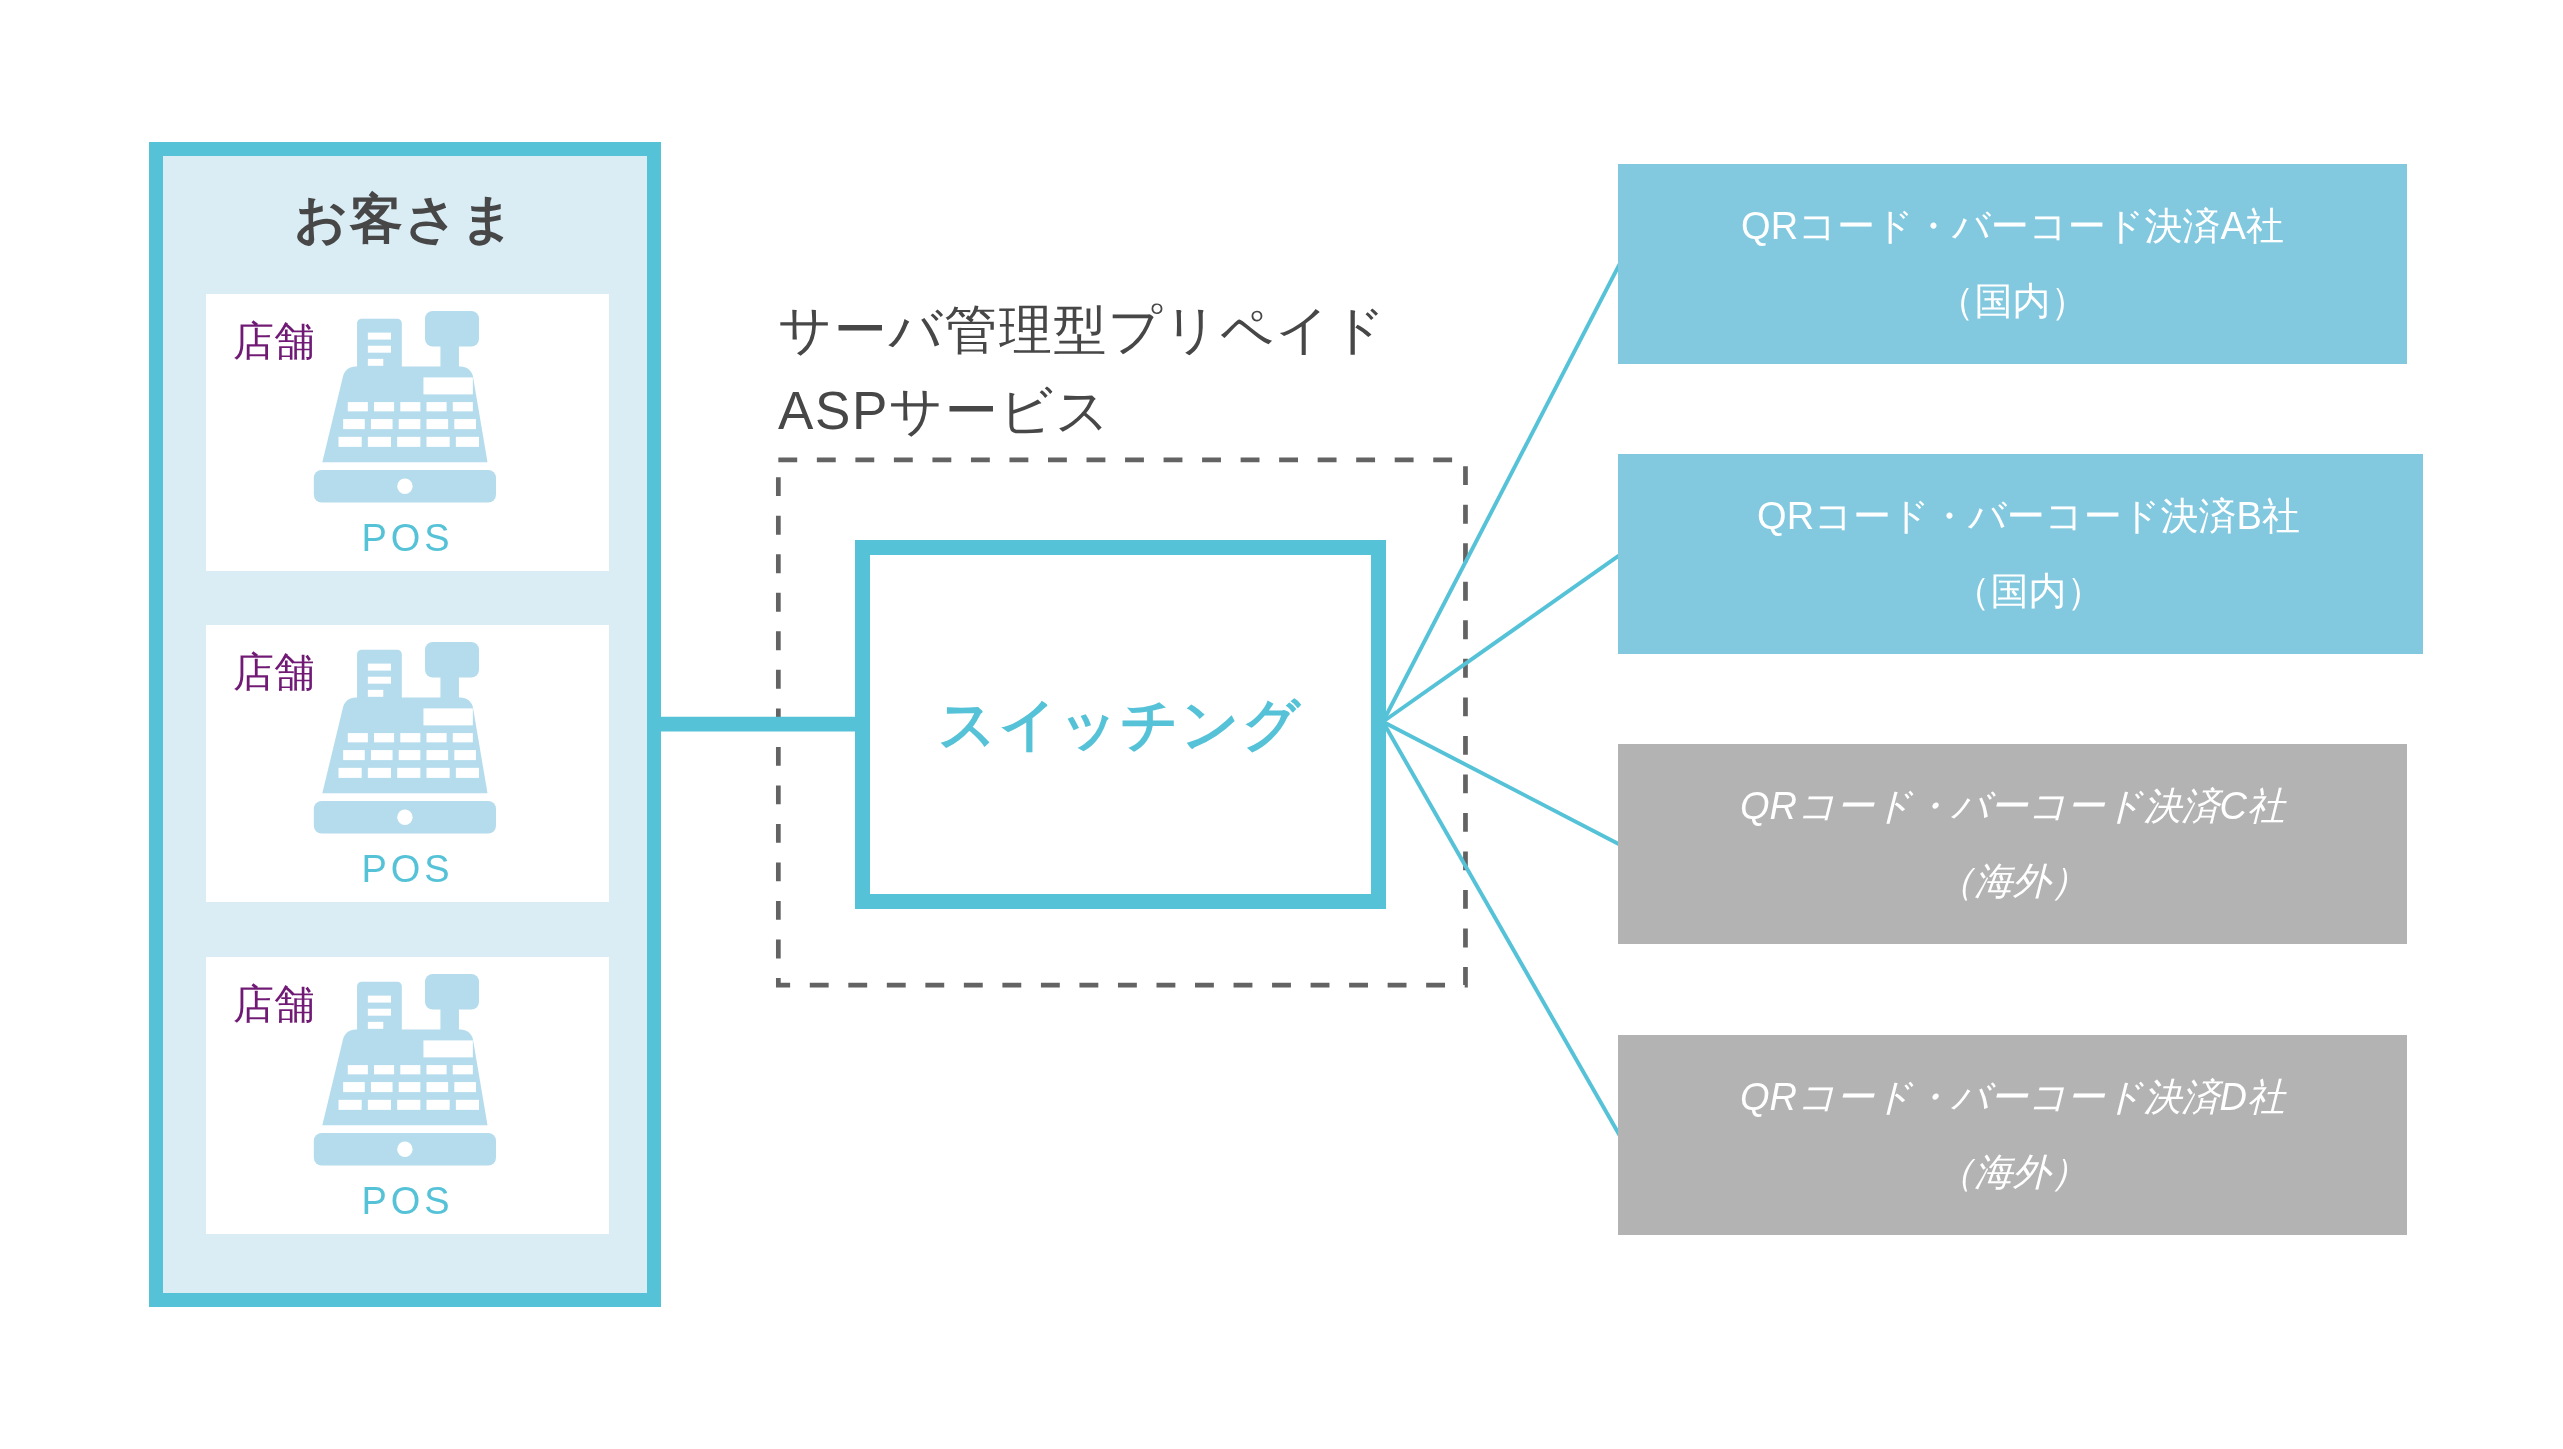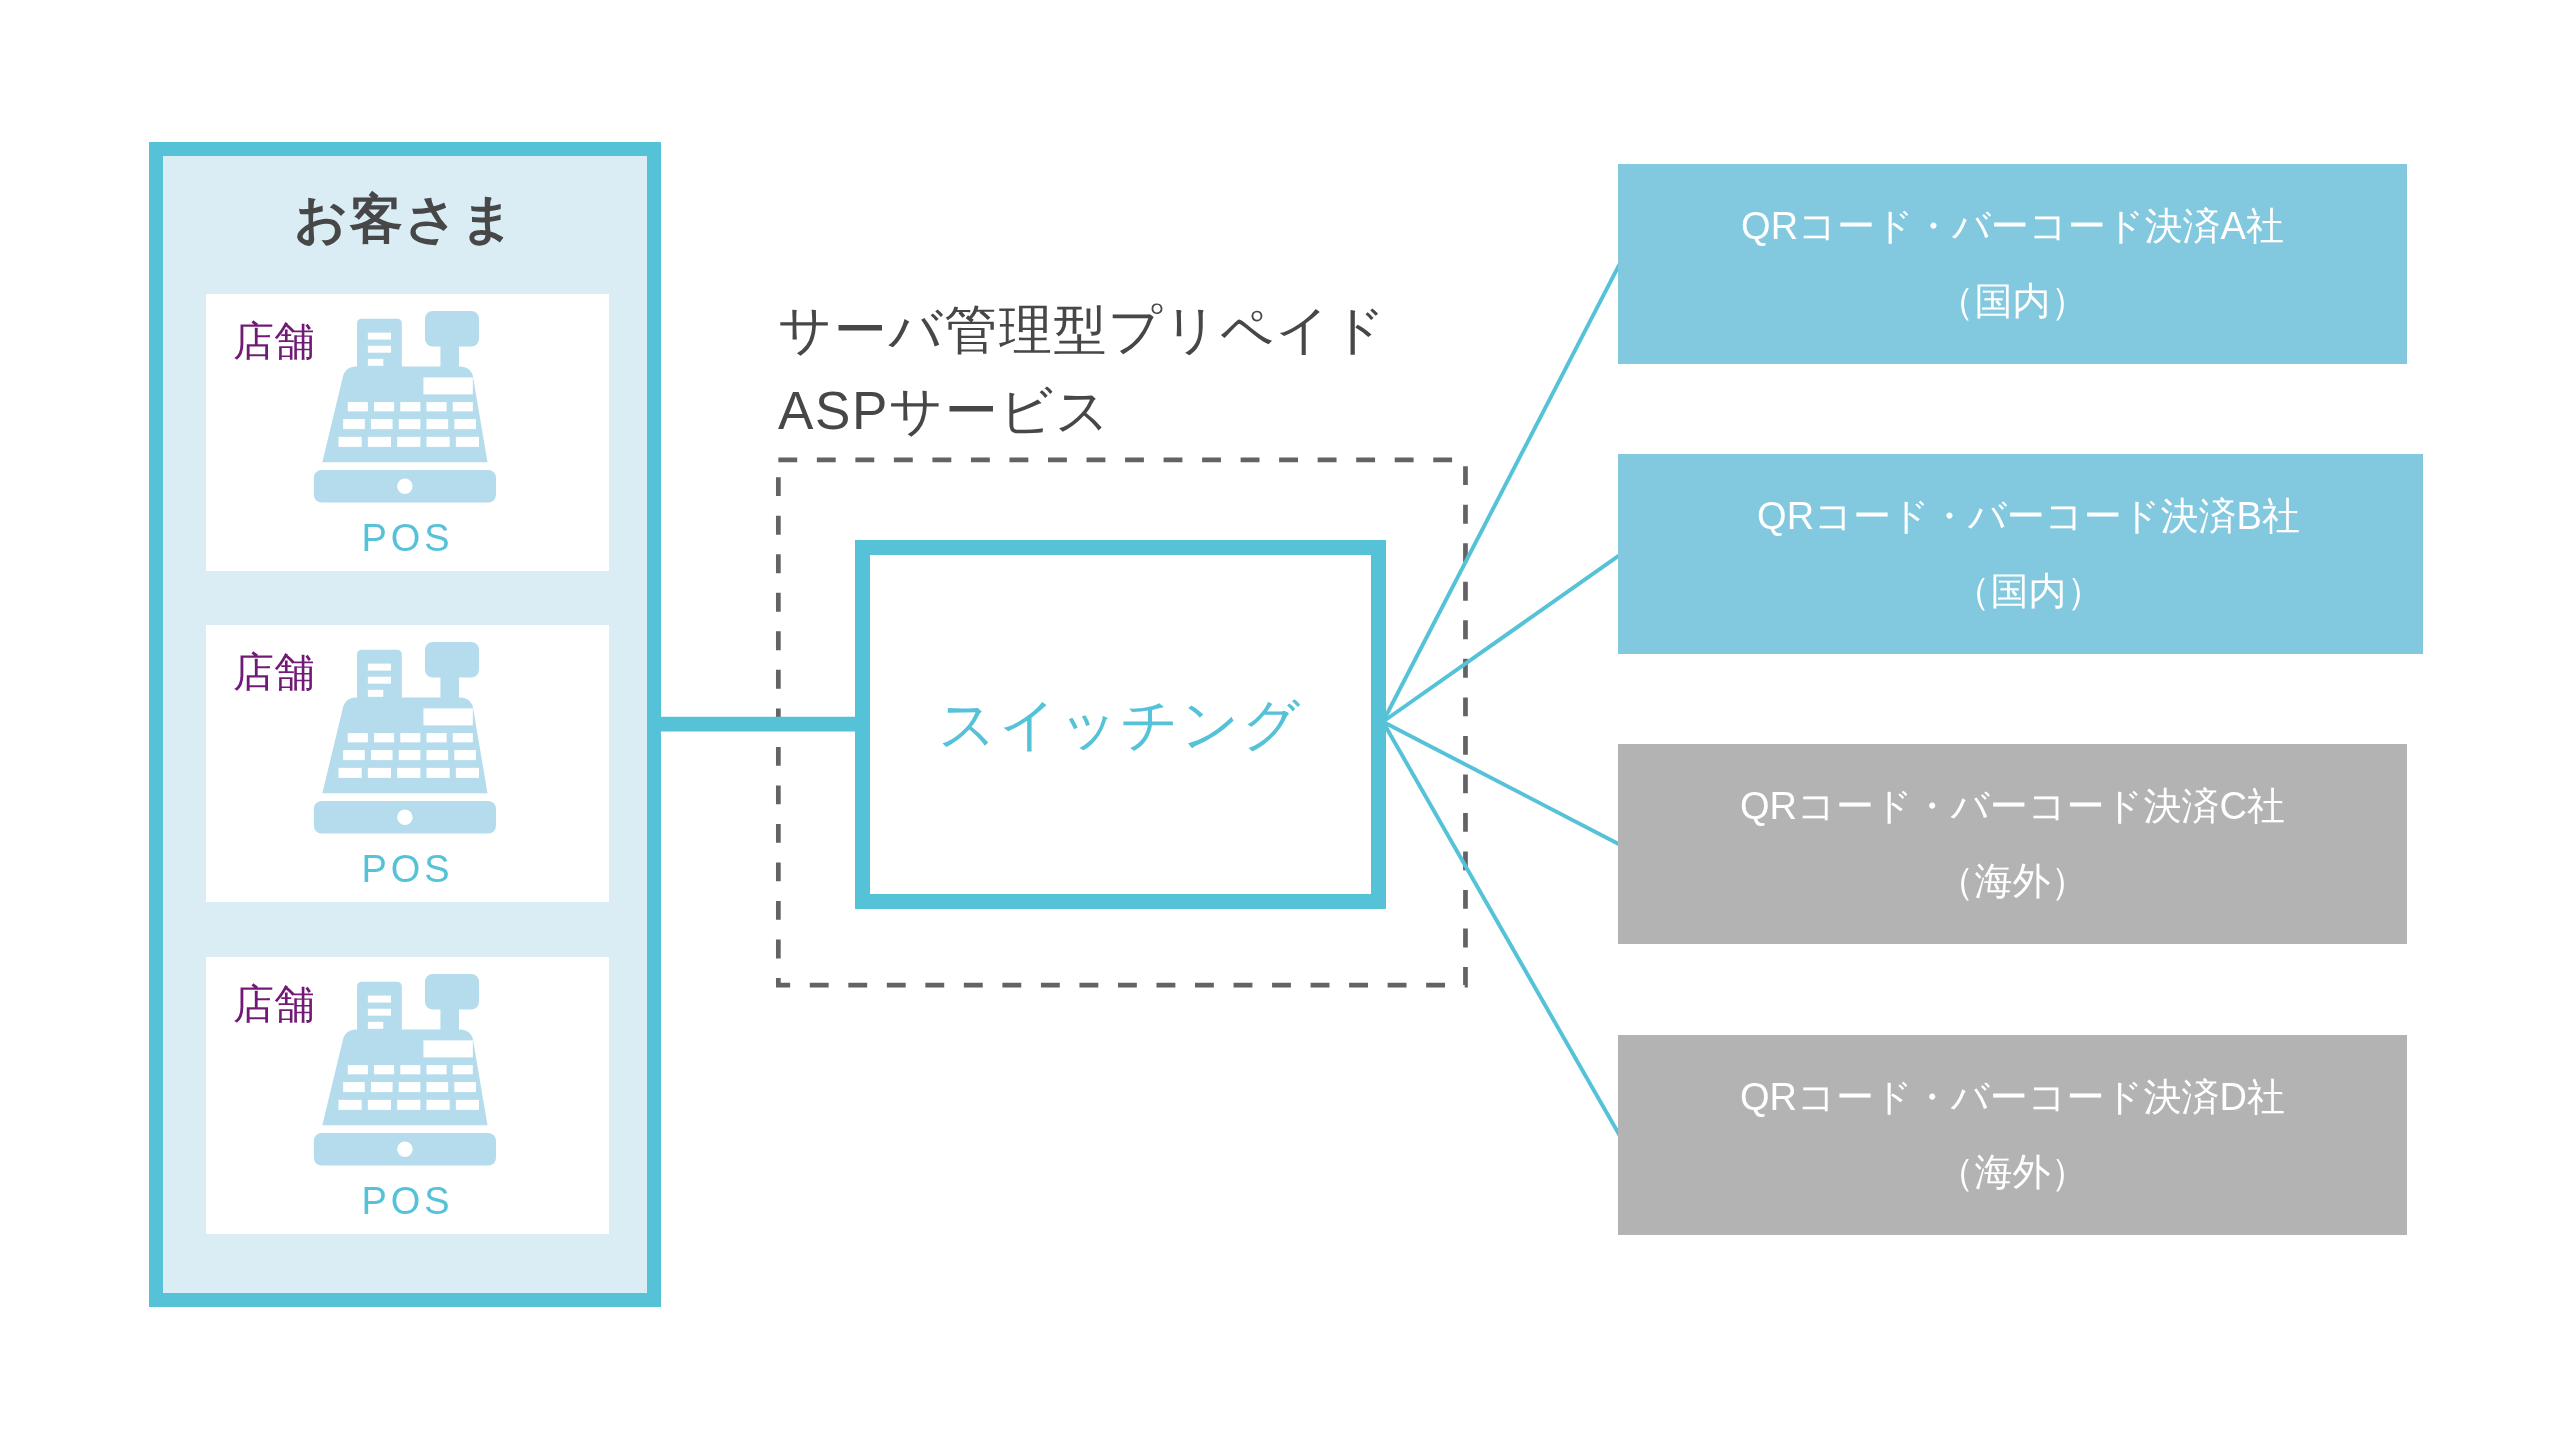--- a/index.html
+++ b/index.html
@@ -99,40 +99,40 @@
     width: 501px; height: 339px;            
     border: 15px solid #55c2d8;
     background: #ffffff;
     display: flex;
     flex-direction: column;
     align-items: center;
     justify-content: center;
   }
   .gateway-line {
     font-size: 57px;
-    font-weight: 400;
+    font-weight: 700;
     letter-spacing: 2.4px;
     color: #55c2d8;
     line-height: 91px;
     white-space: nowrap;
   }
 
   
   .provider {
     position: absolute;
     left: 1618px;
     width: 789px; height: 200px;
     display: flex;
     flex-direction: column;
     align-items: center;
     justify-content: center;
     color: #ffffff;
   }
   .provider.domestic { background: #82c9e0; }
-  .provider.overseas { background: #b3b3b3; }
+  .provider.overseas { background: #b3b3b3; font-style: italic; }
   .provider.pa { top: 164px; }
   .provider.pb { top: 454px; padding-left: 16px; }
   .provider.pc { top: 744px; }
   .provider.pd { top: 1035px; }
   .p-line {
     font-size: 38px;
     font-weight: 500;
     line-height: 75px;
     white-space: nowrap;
   }

